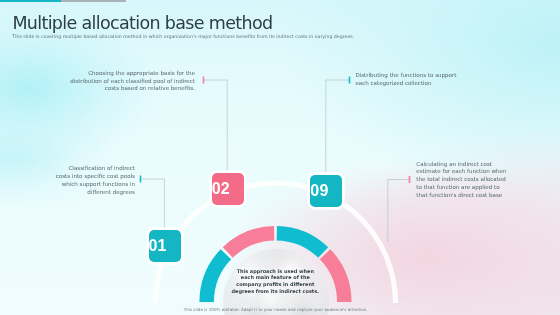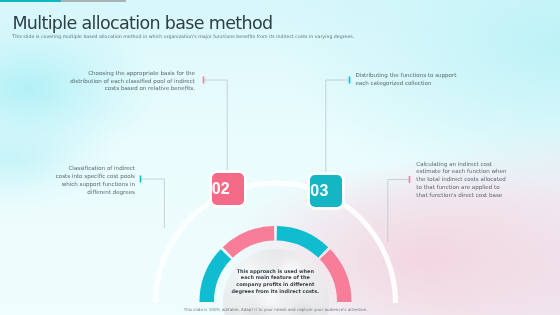--- a/index.html
+++ b/index.html
@@ -72,25 +72,28 @@
       <line x1="349.5" y1="76.5" x2="349.5" y2="83.5" stroke="#0fbcd0"></line>
       <line x1="409.5" y1="176" x2="409.5" y2="183" stroke="#f77d98"></line>
     </g>
   </svg>
   <div class="topbar">
     <div class="t1"></div>
     <div class="t2"></div>
   </div>
   <div class="title">Multiple allocation base method</div>
   <div class="subtitle">This slide is covering multiple based allocation method in which organization's major functions benefits from its indirect costs in varying degrees.</div>
+  <div class="box teal" style="left:148.5px;top:230.4px">
+      <span>01</span>
+    </div>
   <div class="box pink" style="left:211.7px;top:173px">
       <span>02</span>
     </div>
   <div class="box teal" style="left:310.3px;top:175.2px">
-      <span>03</span>
+      <span>09</span>
     </div>
   <div class="stext r" style="right:365px;top:70px"><span>Choosing the appropriate basis for the</span><br><span>distribution of each classified pool of indirect</span><br><span>costs based on relative benefits.</span></div>
   <div class="stext r" style="right:425px;top:165.4px"><span>Classification of indirect</span><br><span>costs into specific cost pools</span><br><span>which support functions in</span><br><span>different degrees</span></div>
   <div class="stext" style="left:355.4px;top:71.9px"><span>Distributing the functions to support</span><br><span>each categorized collection</span></div>
   <div class="stext" style="left:416.3px;top:160.7px"><span>Calculating an indirect cost</span><br><span>estimate for each function when</span><br><span>the total indirect costs allocated</span><br><span>to that function are applied to</span><br><span>that function's direct cost base</span></div>
   <div class="ctext"><span>This approach is used when</span><br><span>each main feature of the</span><br><span>company profits in different</span><br><span>degrees from its indirect costs.</span></div>
   <div class="footer" style="padding-right:8.6px">This slide is 100% editable. Adapt it to your needs and capture your audience's attention.</div>
 </div>
 
 </body></html>

